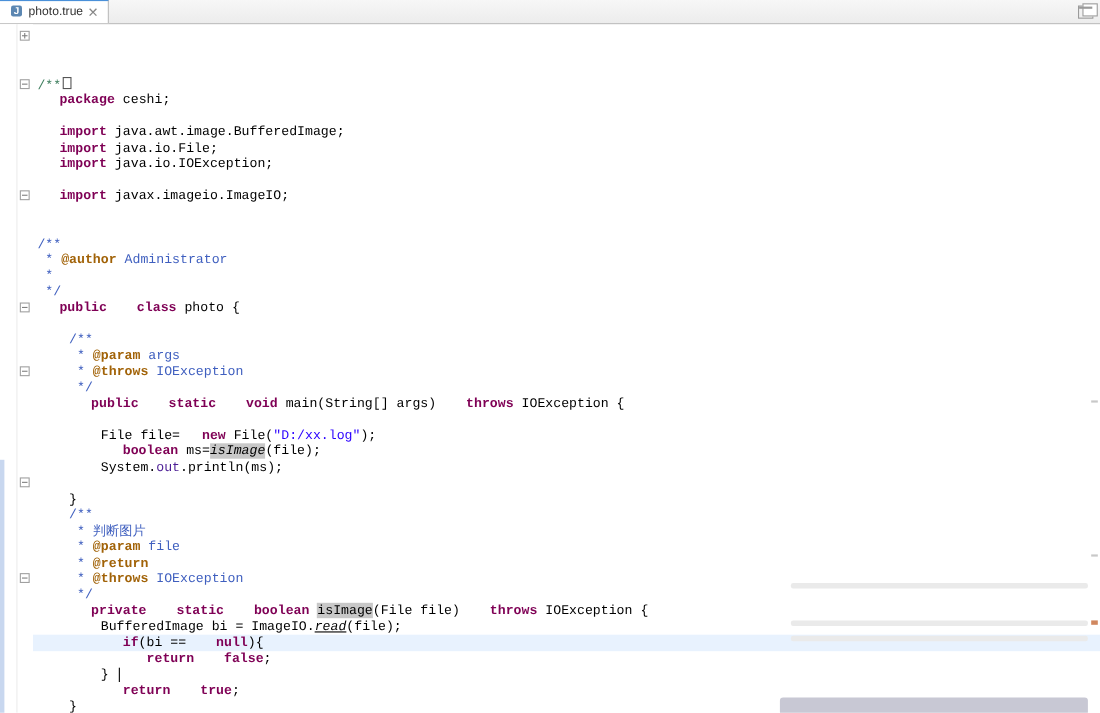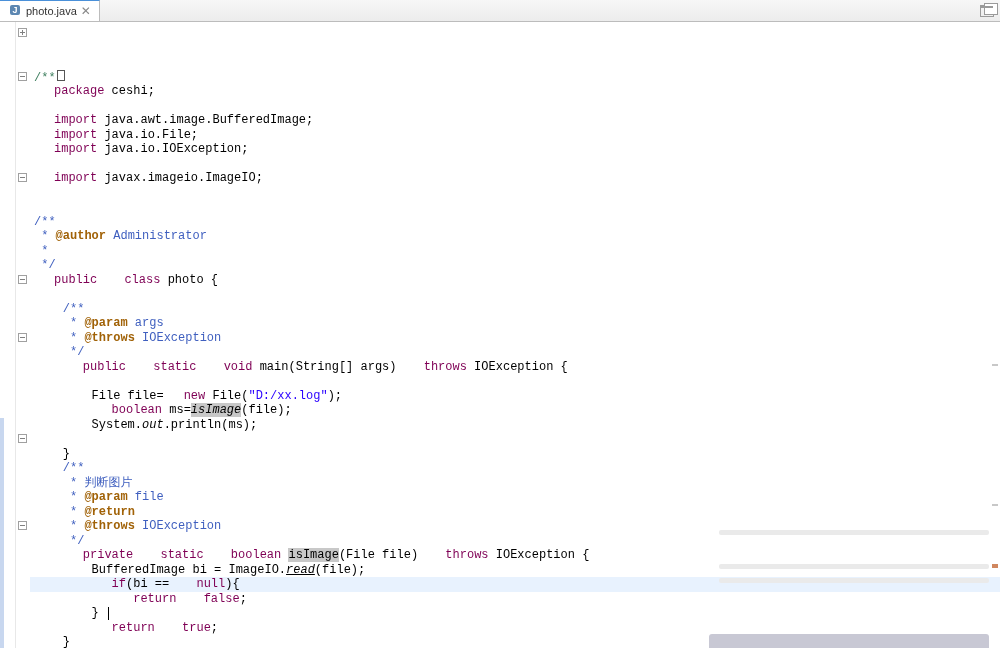--- a/index.html
+++ b/index.html
@@ -102,26 +102,26 @@
     flex: 1;
     padding: 4px 0 0 4px;
     line-height: 14.5px;
     white-space: pre;
     font-size: 12px;
     color: #000;
     position: relative;
   }
   .line { height: 14.5px; white-space: pre; }
 
-  .kw { color: #7f0055; font-weight: normal; padding-left: 20px; }
+  .kw { color: #7f0055; font-weight: bold; padding-left: 20px; }
   .com { color: #3f7f5f; }
   .doc { color: #3f5fbf; }
   .doctag { color: #a16207; font-weight: bold; }
   .str { color: #2a00ff; }
-  .static-field { color: #000000; font-style: italic; }
+  .static-field { color: #4c1d95; }
   .static-call { font-style: italic; text-decoration: underline; }
   .hl-method { background: #c8c8c8; font-style: italic; }
   .hl-method-def { background: #c8c8c8; }
 
   .fold-marker {
     position: absolute;
     width: 9px; height: 9px;
     left: 2px;
     border: 1px solid #a0a0a0;
     background: #fff;
@@ -213,21 +213,21 @@
   .sc-thumb.big {
     bottom: -8px; height: 16px; width: 280px;
   }
 </style>
 </head>
 <body>
 
 <div class="tab-bar">
   <div class="tab">
     <span class="tab-icon"></span>
-    <span>photo.java</span>
+    <span>photo.true</span>
     <span class="tab-close">✕</span>
   </div>
   <div class="tab-bar-right">
     <span class="restore-icon"></span>
   </div>
 </div>
 
 <div class="editor-area">
   <div class="ruler" id="ruler">
       <div class="change-bar" style="top: 395.5px; height: 232px;"></div>

